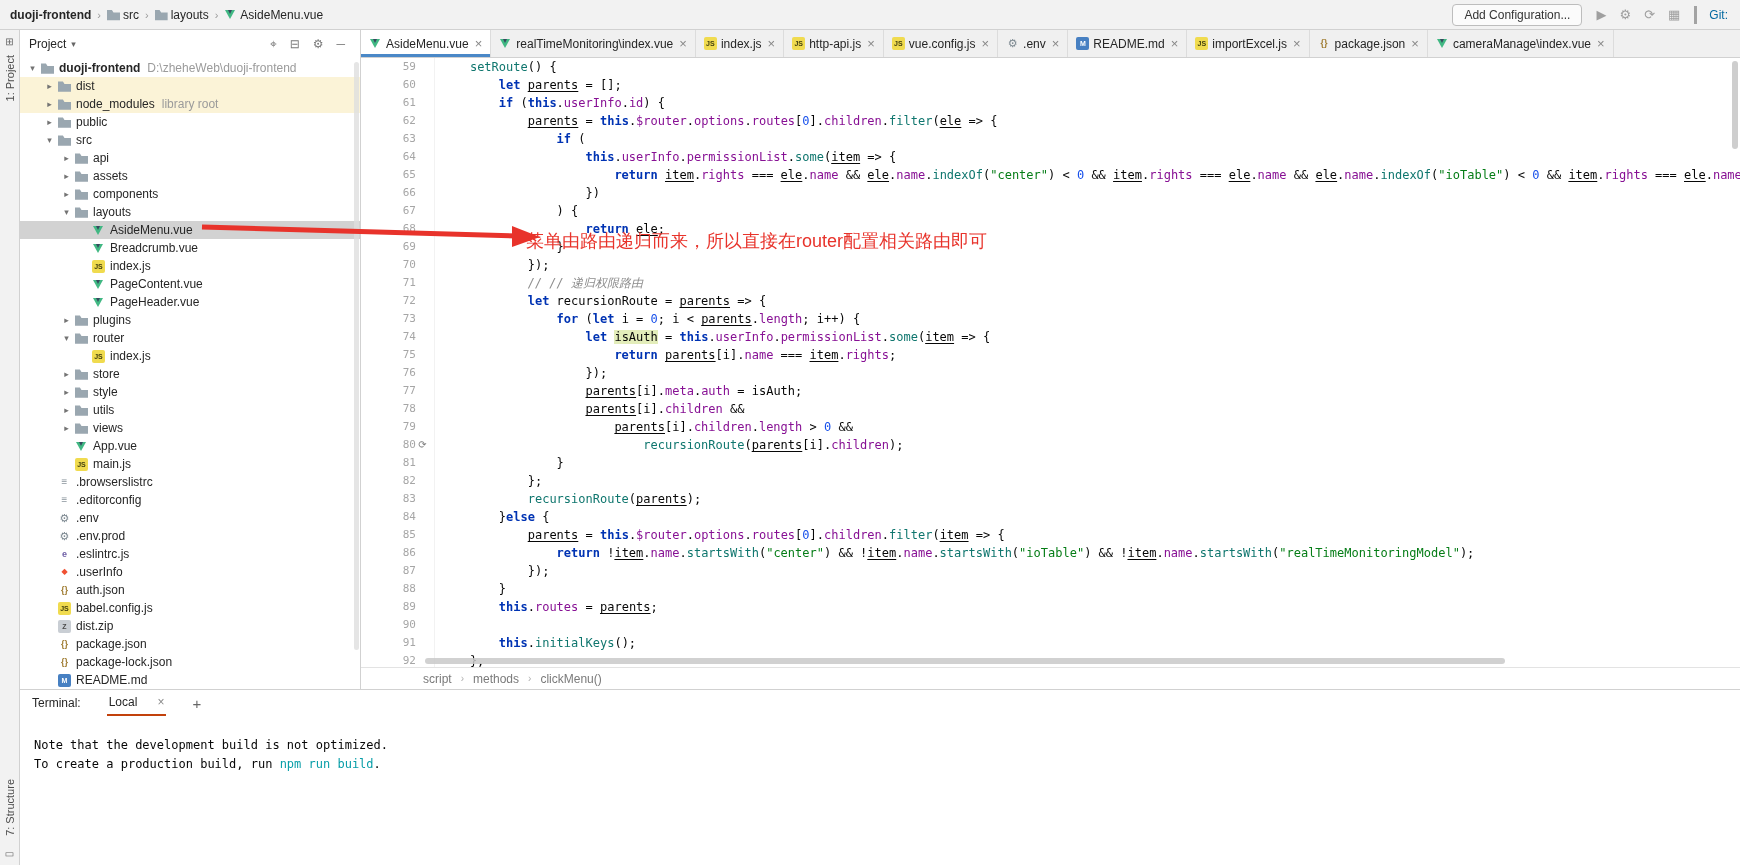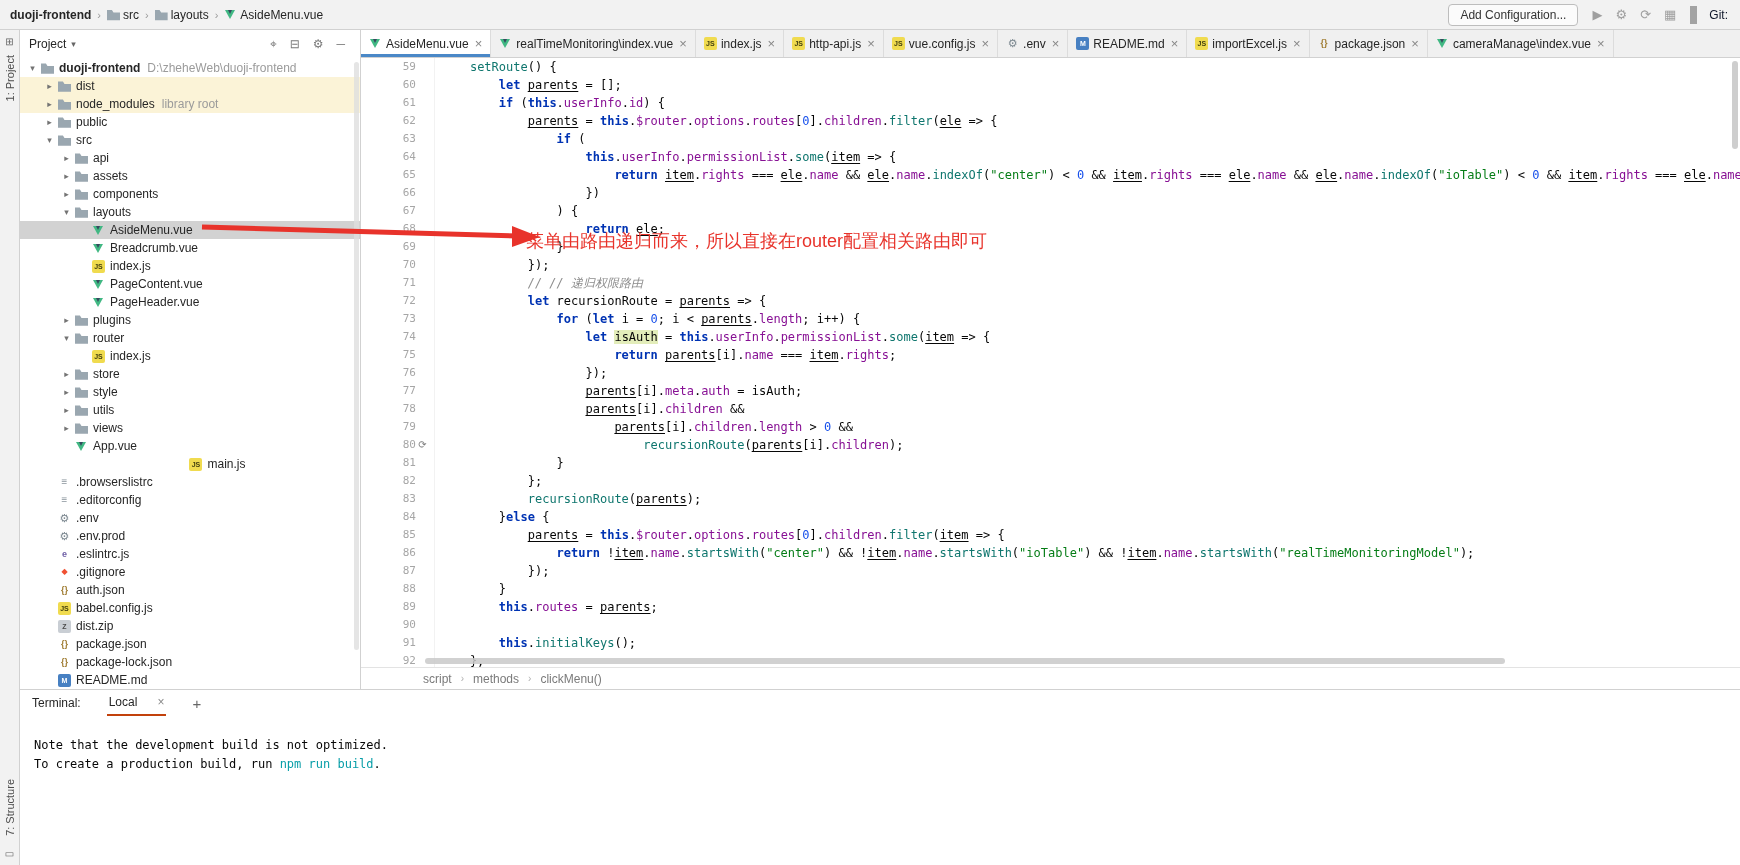--- a/index.html
+++ b/index.html
@@ -13,21 +13,21 @@
   .titlebar{height:30px;flex:none;background:#f2f2f2;border-bottom:1px solid #d1d1d1;
             display:flex;align-items:center;padding:0 10px}
   .crumbs{display:flex;align-items:center}
   .crumb{display:flex;align-items:center;color:#262626}
   .crumb.bold{font-weight:700}
   .crumb-sep{color:#9a9a9a;font-size:11px;margin:0 6px}
   .tb-spacer{flex:1}
   .add-config{height:22px;padding:0 11px;border:1px solid #bdbdbd;border-radius:4px;background:#fbfbfb;
               font:12px "Liberation Sans",sans-serif;color:#333}
   .tb-actions{display:flex;align-items:center;gap:13px;margin:0 14px;color:#9f9f9f;font-size:13px}
-  .git-label{border-left:7px solid #a3a3a3;padding:2px 2px 2px 12px;color:#0f172a;white-space:nowrap}
+  .git-label{border-left:3px solid #a3a3a3;padding:2px 2px 2px 12px;color:#0369a1;white-space:nowrap}
 
   .below{flex:1;display:flex;min-height:0}
 
   
   .left-strip{width:20px;flex:none;background:#f2f2f2;border-right:1px solid #d1d1d1;position:relative}
   .strip-top{position:absolute;top:6px;left:0;width:19px;display:flex;flex-direction:column;align-items:center;gap:8px}
   .strip-bottom{position:absolute;bottom:6px;left:0;width:19px;display:flex;flex-direction:column;align-items:center;gap:12px}
   .strip-icon{font-size:10px;color:#676767}
   .vtext{writing-mode:vertical-rl;transform:rotate(180deg);font-size:11px;color:#4d4d4d;white-space:nowrap}
 
@@ -293,21 +293,21 @@
               <div class="tree-row" style="padding-left: 40px;">
                 <span class="chevron">▸</span>
                 <span class="fic fic-folder"></span>
                 <span class="tree-label">views</span>
               </div>
               <div class="tree-row" style="padding-left: 40px;">
                 <span class="chevron"></span>
                 <span class="fic fic-vue"></span>
                 <span class="tree-label">App.vue</span>
               </div>
-              <div class="tree-row" style="padding-left: 40px; justify-content: center;">
+              <div class="tree-row" style="padding-left: 40px;">
                 <span class="chevron"></span>
                 <span class="fic fic-js">JS</span>
                 <span class="tree-label">main.js</span>
               </div>
               <div class="tree-row" style="padding-left: 23px;">
                 <span class="chevron"></span>
                 <span class="fic fic-text">≡</span>
                 <span class="tree-label">.browserslistrc</span>
               </div>
               <div class="tree-row" style="padding-left: 23px;">
@@ -326,21 +326,21 @@
                 <span class="tree-label">.env.prod</span>
               </div>
               <div class="tree-row" style="padding-left: 23px;">
                 <span class="chevron"></span>
                 <span class="fic fic-eslint">e</span>
                 <span class="tree-label">.eslintrc.js</span>
               </div>
               <div class="tree-row" style="padding-left: 23px;">
                 <span class="chevron"></span>
                 <span class="fic fic-git">◆</span>
-                <span class="tree-label">.gitignore</span>
+                <span class="tree-label">.userInfo</span>
               </div>
               <div class="tree-row" style="padding-left: 23px;">
                 <span class="chevron"></span>
                 <span class="fic fic-json">{}</span>
                 <span class="tree-label">auth.json</span>
               </div>
               <div class="tree-row" style="padding-left: 23px;">
                 <span class="chevron"></span>
                 <span class="fic fic-js">JS</span>
                 <span class="tree-label">babel.config.js</span>

